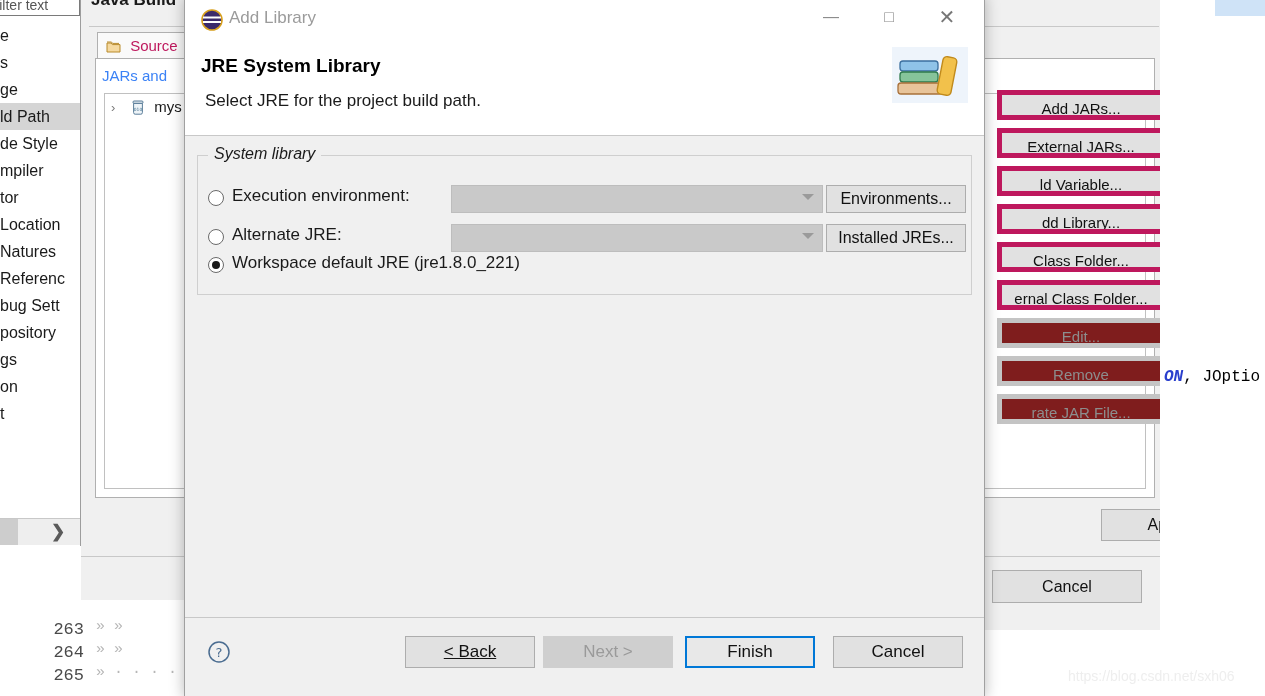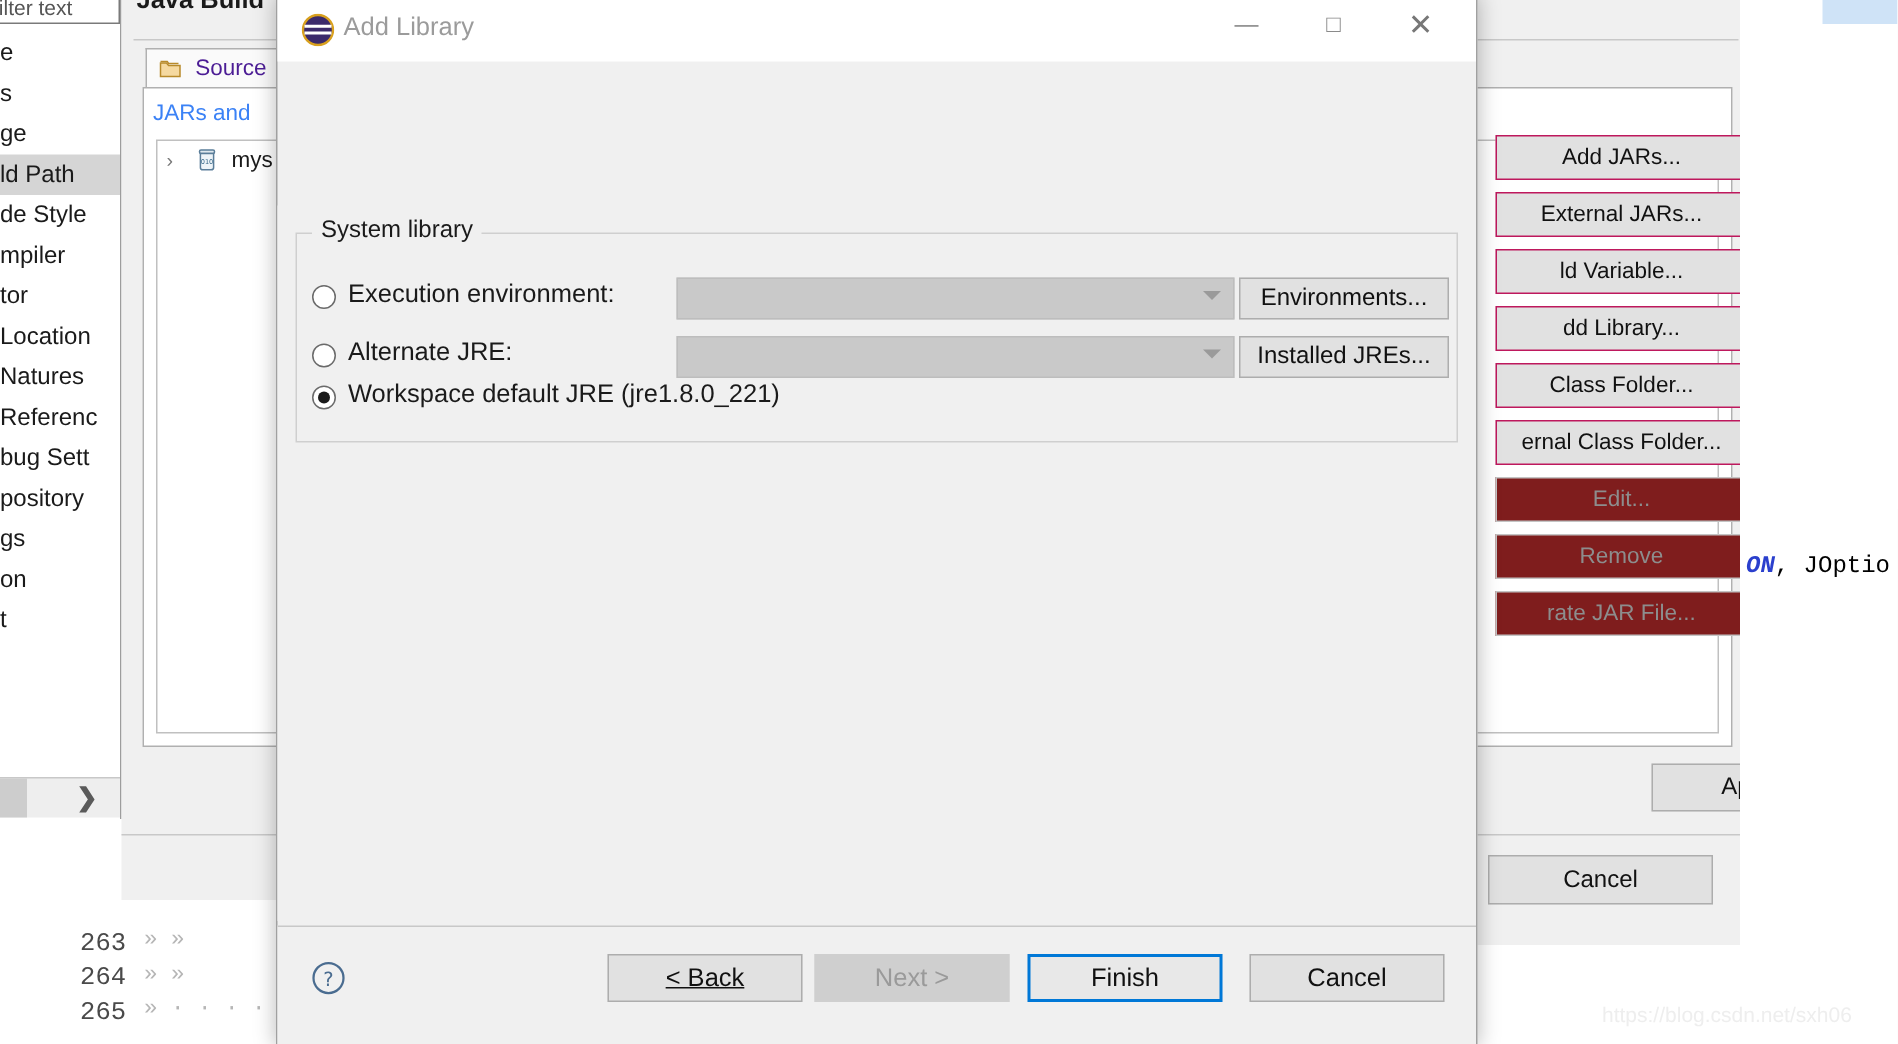--- a/index.html
+++ b/index.html
@@ -46,40 +46,40 @@
   .prefs-title {
     position:absolute; left:10px; top:-10px; font-size:17px; font-weight:bold; color:#1a1a1a;
     white-space:nowrap;
   }
   .prefs-sep { position:absolute; left:8px; top:26px; width:1070px; height:1px; background:#c8c8c8; }
 
   .tabrow { position:absolute; left:16px; top:32px; height:26px; }
   .tab {
     display:inline-block; height:26px; line-height:26px; padding:0 8px;
     border:1px solid #b0b0b0; border-bottom:none; background:#fafafa;
-    font-size:15px; color:#4c1d95; white-space:nowrap;
+    font-size:15px; color:#be185d; white-space:nowrap;
   }
   .tab-ico { display:inline-block; margin-right:5px; vertical-align:-2px; }
 
   .tab-body {
     position:absolute; left:14px; top:58px; width:1060px; height:440px;
     background:#ffffff; border:1px solid #b0b0b0; box-sizing:border-box;
   }
   .tab-body-label { position:absolute; left:6px; top:8px; font-size:15px; color:#3b82f6; white-space:nowrap; }
   .jar-list {
     position:absolute; left:8px; top:34px; right:8px; bottom:8px;
     border:1px solid #c0c0c0; background:#fff;
   }
   .jar-row { height:26px; line-height:26px; font-size:15px; color:#1a1a1a; padding-left:6px; white-space:nowrap; }
   .twisty { display:inline-block; width:16px; color:#7a7a7a; font-size:13px; }
   .jar-ico { display:inline-block; vertical-align:-3px; margin-right:5px; }
 
   .side-btns { position:absolute; left:916px; top:90px; width:168px; }
   .sbtn {
-    height:30px; margin-bottom:8px; border:1px solid #be185d; background:#e1e1e1;
+    height:30px; margin-bottom:8px; border:5px solid #be185d; background:#e1e1e1;
     font-size:15px; color:#111; line-height:28px; text-align:center;
     white-space:nowrap; overflow:hidden; box-sizing:border-box;
   }
   .sbtn.disabled { background:#7f1d1d; border-color:#c4c4c4; color:#8d8d8d; }
   .apply-btn {
     position:absolute; left:1020px; top:509px; width:133px; height:32px;
     border:1px solid #adadad; background:#e1e1e1; font-size:16px; color:#111;
     line-height:30px; text-align:center; box-sizing:border-box;
   }
   .prefs-footline { position:absolute; left:81px; top:556px; width:1084px; height:1px; background:#c8c8c8; }
@@ -142,21 +142,21 @@
   .dlg-head-rule { position:absolute; left:0; bottom:0; width:100%; height:1px; background:#c8c8c8; }
 
   .dlg-body { position:absolute; left:0; top:140px; width:100%; height:477px; background:#f0f0f0; }
 
   .group {
     position:absolute; left:12px; top:18px; width:775px; height:140px;
     border:1px solid #cfcfcf; box-sizing:border-box;
   }
   .group-legend {
     position:absolute; left:10px; top:-11px; background:#f0f0f0; padding:0 6px;
-    font-size:16px; color:#1a1a1a;
+    font-size:16px; color:#1a1a1a;font-style:italic;
   }
   .row { position:absolute; left:0; width:100%; height:32px; }
   .radio {
     position:absolute; left:10px; top:6px; width:16px; height:16px;
     border:1px solid #6a6a6a; border-radius:50%; background:#fff; box-sizing:border-box;
   }
   .radio.checked::after {
     content:""; position:absolute; left:3px; top:3px; width:8px; height:8px;
     border-radius:50%; background:#1a1a1a;
   }
@@ -299,20 +299,34 @@
           <rect x="2" y="7.5" width="18" height="2" fill="#ffffff"></rect>
           <rect x="2" y="12" width="18" height="2" fill="#ffffff"></rect>
         </svg>
       </span>
       <span class="dlg-title-text">Add Library</span>
       <span class="win-btn win-min">—</span>
       <span class="win-btn win-max">□</span>
       <span class="win-btn win-close">✕</span>
     </div>
 
+    <div class="dlg-header">
+      <div class="dlg-head-title">JRE System Library</div>
+      <div class="dlg-head-sub">Select JRE for the project build path.</div>
+      <div class="dlg-head-ico">
+        <svg width="76" height="56" viewBox="0 0 76 56">
+          <rect x="0" y="0" width="76" height="56" fill="#eef4fb"></rect>
+          <rect x="8" y="14" width="38" height="10" rx="3" fill="#8fc3e8" stroke="#3b6f9e" stroke-width="1.3"></rect>
+          <rect x="8" y="25" width="38" height="10" rx="3" fill="#86c49a" stroke="#2f7a4c" stroke-width="1.3"></rect>
+          <rect x="6" y="36" width="44" height="11" rx="3" fill="#e8c49a" stroke="#a8703a" stroke-width="1.3"></rect>
+          <rect x="48" y="10" width="14" height="38" rx="4" fill="#f2c14b" stroke="#c08a1c" stroke-width="1.4" transform="rotate(11 55 29)"></rect>
+        </svg>
+      </div>
+      <div class="dlg-head-rule"></div>
+    </div>
 
     <div class="dlg-body">
       <div class="group">
         <span class="group-legend">System library</span>
 
         <div class="row" style="top:28px;">
           <span class="radio"></span>
           <span class="radio-label">Execution environment:</span>
           <span class="combo" style="left:253px;">
             <span class="combo-arrow"></span>

